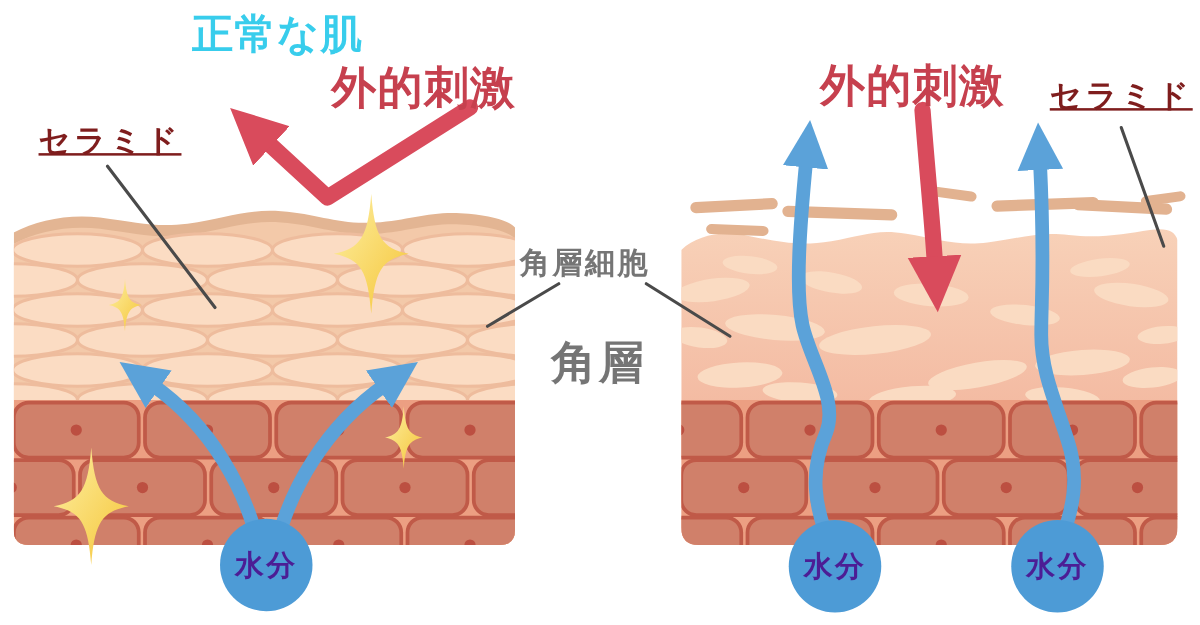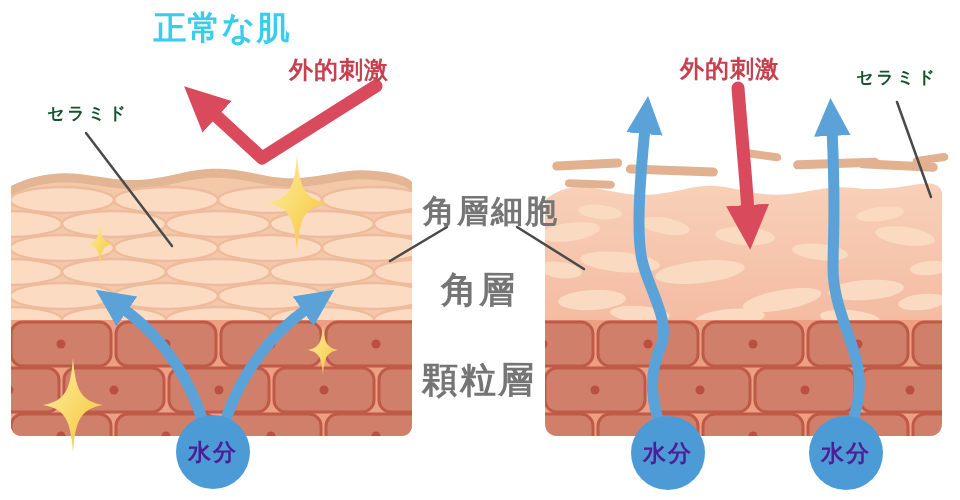--- a/index.html
+++ b/index.html
@@ -6,22 +6,22 @@
   .stage{
     position:relative;width:960px;height:500px;background:#ffffff;
     overflow:hidden;font-family:"Liberation Sans",sans-serif;
   }
   .stage svg{position:absolute;left:0;top:0;}
   .lbl{
     position:absolute;transform:translate(-50%,-50%);
     white-space:nowrap;font-weight:bold;line-height:1;
   }
   .title{font-size:33px;letter-spacing:1px;color:#38cdec;}
-  .stimulus{font-size:24px;letter-spacing:1px;color:#c6404e;}
-  .ceramide{font-size:17px;letter-spacing:3px;color:#14532d;}
+  .stimulus{font-size:36px;letter-spacing:1px;color:#c6404e;}
+  .ceramide{font-size:25px;letter-spacing:3px;color:#7f1d1d;text-decoration:underline;}
   .layerlbl{font-size:36px;letter-spacing:2px;color:#757575;}
   .water{
     position:absolute;transform:translate(-50%,-50%);
     width:74px;height:74px;border-radius:50%;background:#4d9bd6;
     display:flex;align-items:center;justify-content:center;
     color:#4c1d95;font-weight:bold;font-size:23px;letter-spacing:2px;
   }
 </style>
 </head>
 <body>
@@ -303,20 +303,19 @@
     <path d="M 738,88 C 742,140 746,178 748,212" fill="none" stroke="#d94b5c" stroke-width="13" stroke-linecap="round" marker-end="url(#headRed)"></path>
   </svg>
 
   <div class="lbl title" style="left:222px;top:27px;">正常な肌</div>
   <div class="lbl stimulus" style="left:339px;top:70px;">外的刺激</div>
   <div class="lbl ceramide" style="left:88px;top:113px;">セラミド</div>
 
   <div class="lbl stimulus" style="left:730px;top:69px;">外的刺激</div>
   <div class="lbl ceramide" style="left:897px;top:77px;">セラミド</div>
 
-  <div class="lbl layerlbl" style="left:491px;top:211px;font-size:32px;">角層細胞</div>
+  <div class="lbl layerlbl" style="left:468px;top:211px;font-size:24px;">角層細胞</div>
   <div class="lbl layerlbl" style="left:479px;top:290px;">角層</div>
-  <div class="lbl layerlbl" style="left:479px;top:380px;">顆粒層</div>
 
   <div class="water" style="left:213px;top:452px;">水分</div>
   <div class="water" style="left:668px;top:453px;">水分</div>
   <div class="water" style="left:846px;top:453px;">水分</div>
 </div>
 
 </body></html>

